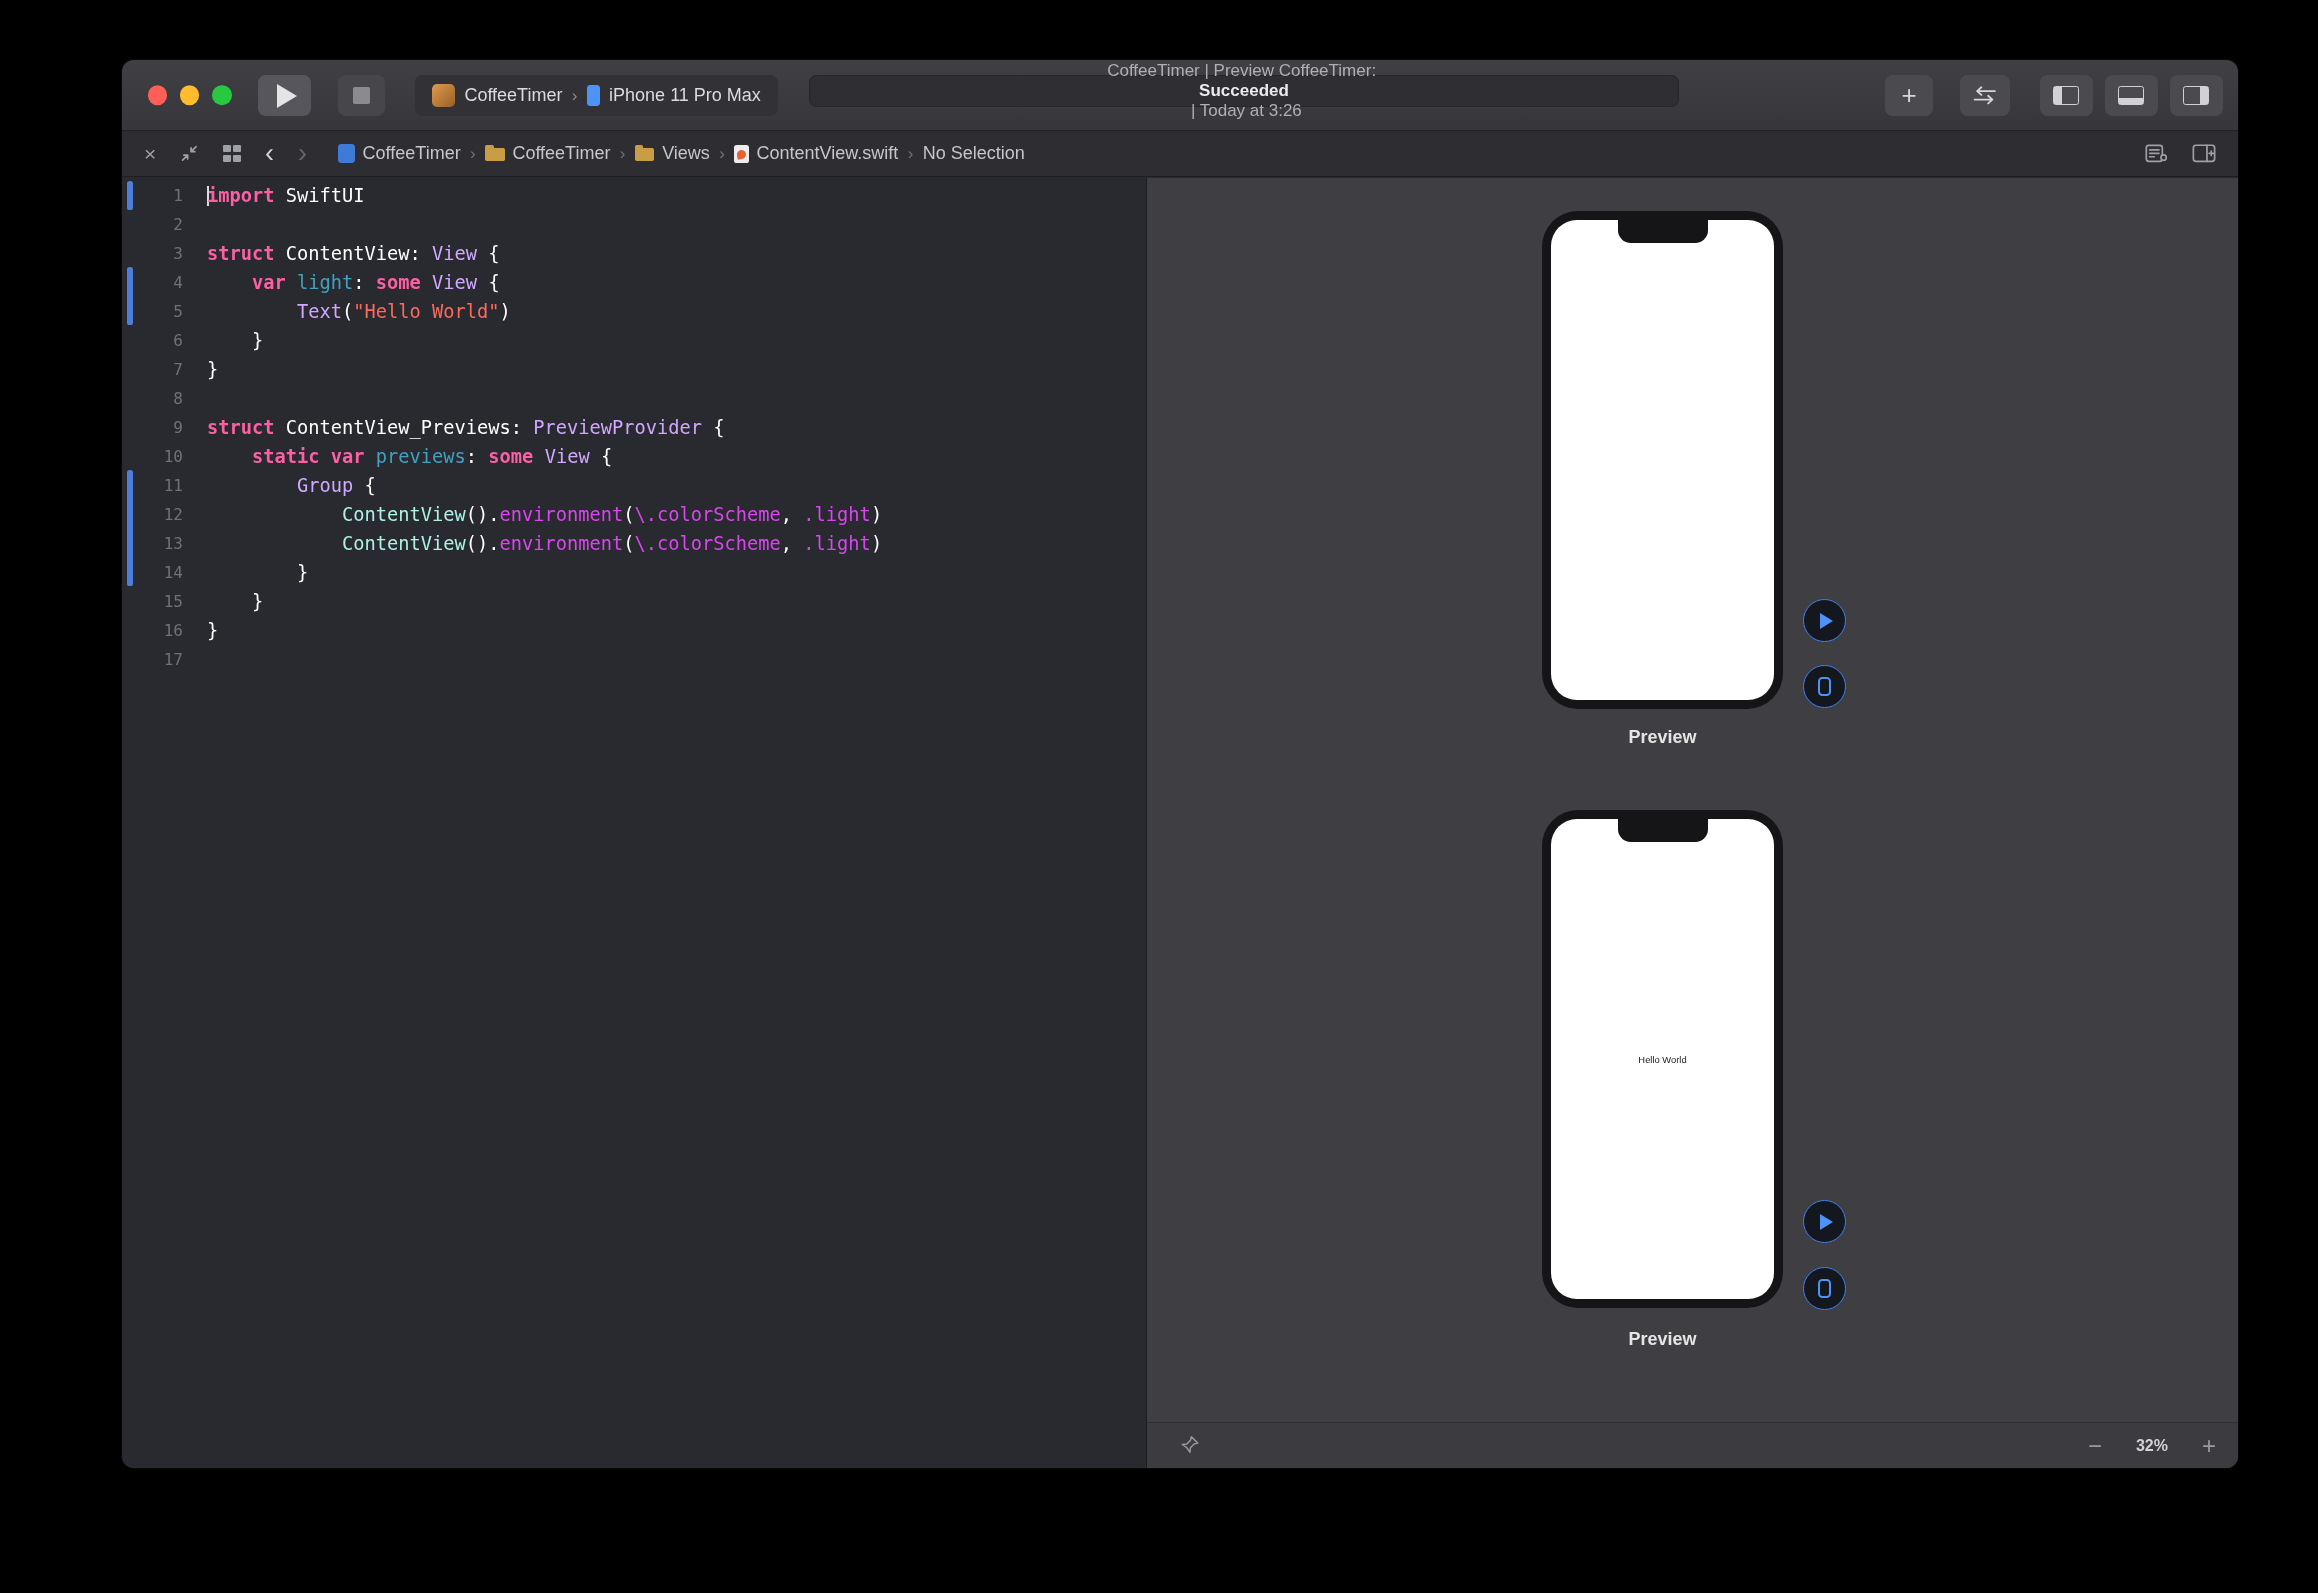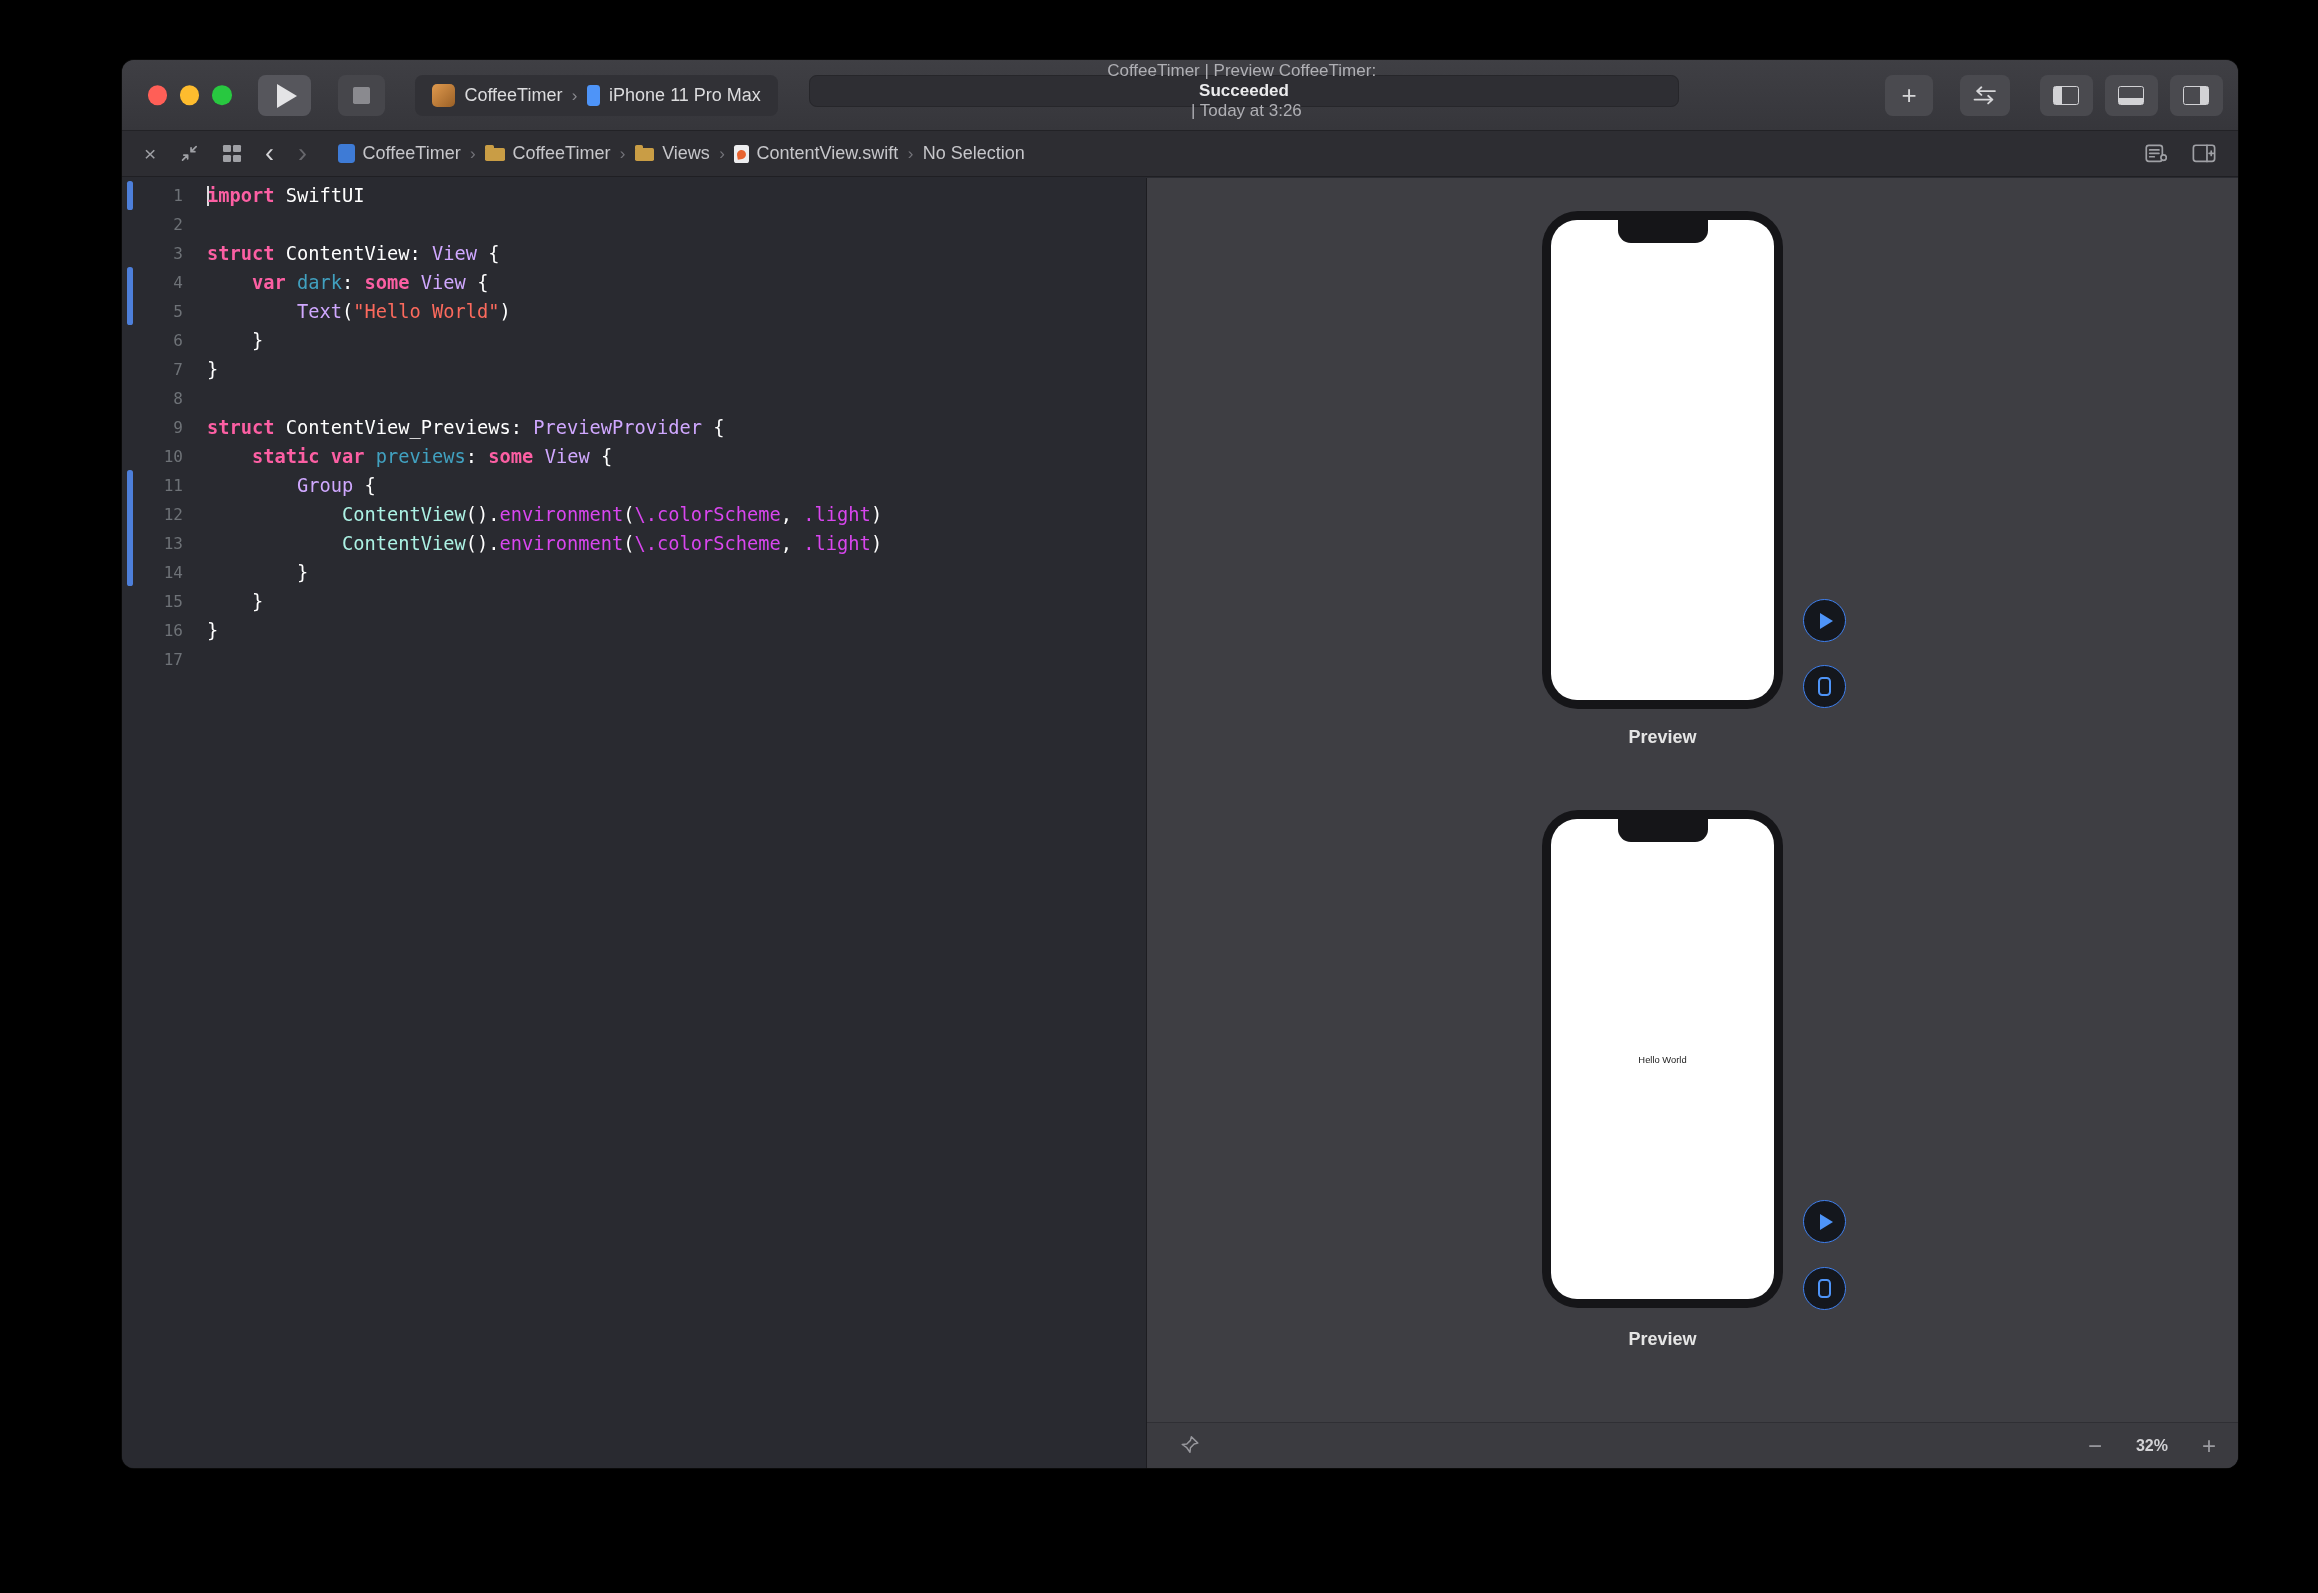--- a/index.html
+++ b/index.html
@@ -264,21 +264,21 @@
           <div class="code-line">
             <span class="ln">2</span>
             <span class="code-text"></span>
           </div>
           <div class="code-line">
             <span class="ln">3</span>
             <span class="code-text"><span class="tok-k">struct</span><span class="tok-p"> ContentView: </span><span class="tok-t">View</span><span class="tok-p"> {</span></span>
           </div>
           <div class="code-line">
             <span class="ln">4</span>
-            <span class="code-text"><span class="tok-p">    </span><span class="tok-k">var</span><span class="tok-p"> </span><span class="tok-d">dark</span><span class="tok-p">: </span><span class="tok-k">some</span><span class="tok-p"> </span><span class="tok-t">View</span><span class="tok-p"> {</span></span>
+            <span class="code-text"><span class="tok-p">    </span><span class="tok-k">var</span><span class="tok-p"> </span><span class="tok-d">light</span><span class="tok-p">: </span><span class="tok-k">some</span><span class="tok-p"> </span><span class="tok-t">View</span><span class="tok-p"> {</span></span>
           </div>
           <div class="code-line">
             <span class="ln">5</span>
             <span class="code-text"><span class="tok-p">        </span><span class="tok-t">Text</span><span class="tok-p">(</span><span class="tok-s">"Hello World"</span><span class="tok-p">)</span></span>
           </div>
           <div class="code-line">
             <span class="ln">6</span>
             <span class="code-text"><span class="tok-p">    }</span></span>
           </div>
           <div class="code-line">

